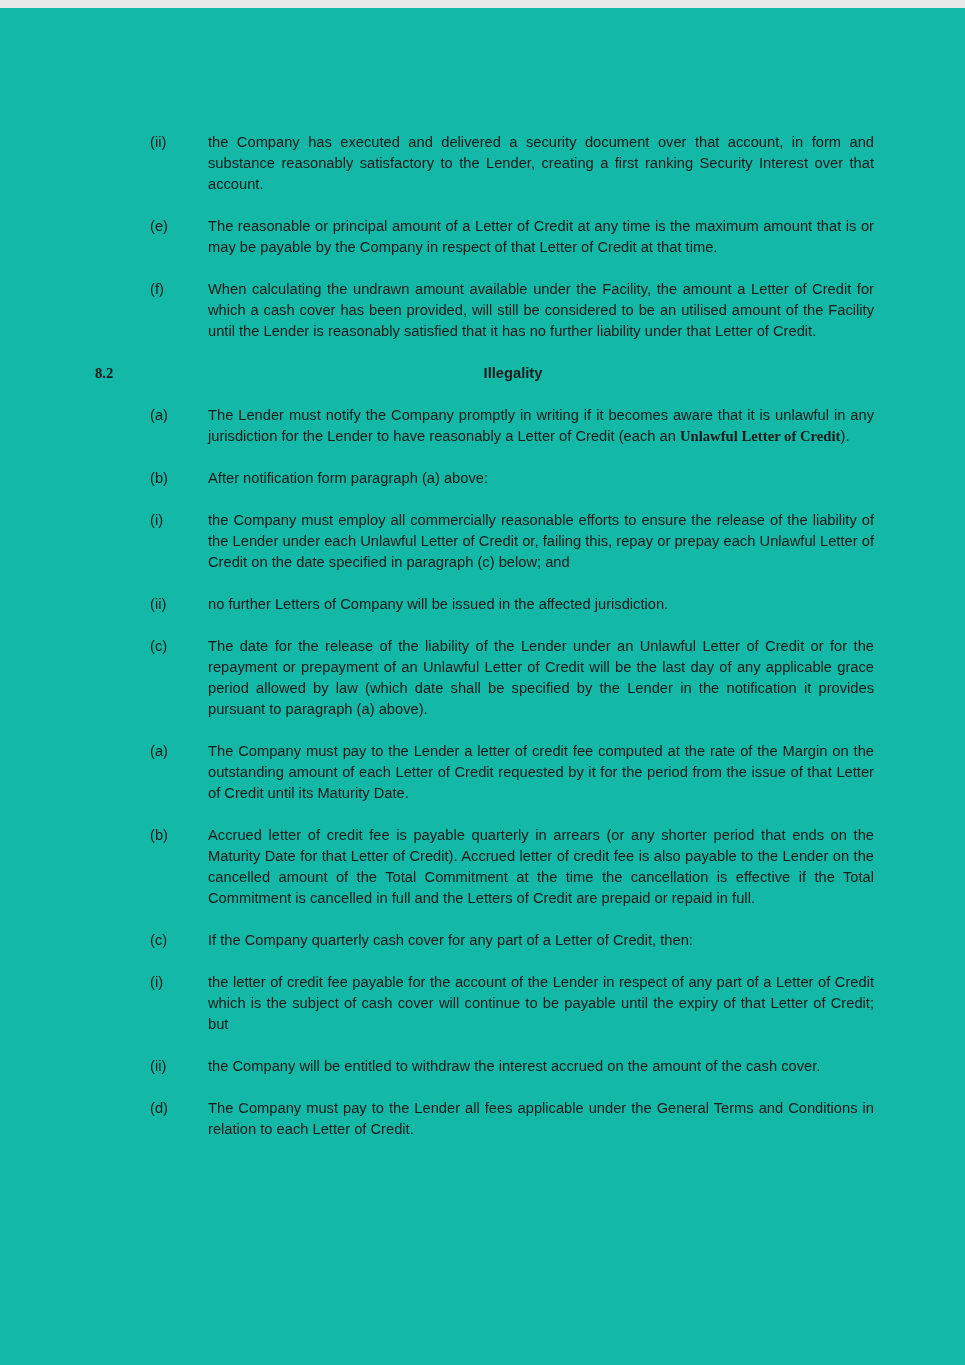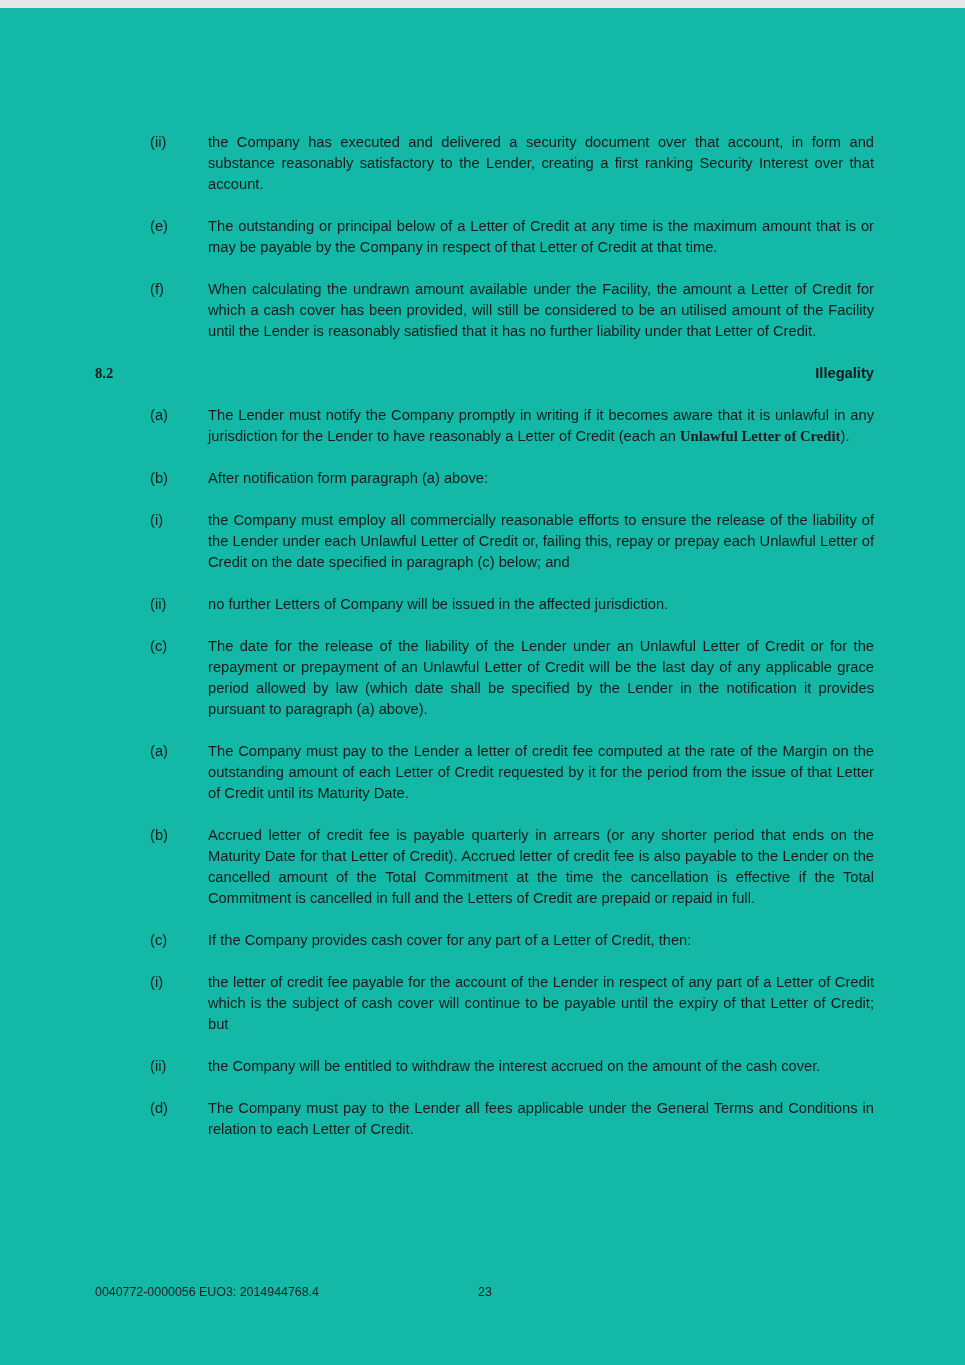--- a/index.html
+++ b/index.html
@@ -23,21 +23,21 @@
     font-size: 14.7px;
     line-height: 21px;
     color: #1a1a1a;
   }
 
   .row { display: flex; align-items: flex-start; }
   .row + .row { margin-top: 21px; }
 
   
   .row.section .label { width: 57px; flex: 0 0 57px; font-weight: bold; font-family: Liberation Serif, serif; }
-  .row.section .text  { font-weight: bold; text-align: right; flex: 1; }
+  .row.section .text  { font-weight: bold; text-align: center; flex: 1; }
 
   
   .row.sub { margin-left: 55px; }
   .row.sub .label { width: 58px; flex: 0 0 58px; }
   .row.sub .text  { flex: 1; text-align: justify; }
 
   .text span.bold { font-weight: bold; font-family: Liberation Serif, serif; }
 
   .footer {
     position: absolute;
@@ -66,21 +66,21 @@
 <body>
 
 <div class="page">
   <div class="doc-body">
       <div class="row sub">
     <div class="label">(ii)</div>
     <div class="text"><span>the Company has executed and delivered a security document over that account, in form and substance reasonably satisfactory to the Lender, creating a first ranking Security Interest over that account.</span></div>
   </div>
       <div class="row sub">
     <div class="label">(e)</div>
-    <div class="text"><span>The outstanding or principal below of a Letter of Credit at any time is the maximum amount that is or may be payable by the Company in respect of that Letter of Credit at that time.</span></div>
+    <div class="text"><span>The reasonable or principal amount of a Letter of Credit at any time is the maximum amount that is or may be payable by the Company in respect of that Letter of Credit at that time.</span></div>
   </div>
       <div class="row sub">
     <div class="label">(f)</div>
     <div class="text"><span>When calculating the undrawn amount available under the Facility, the amount a Letter of Credit for which a cash cover has been provided, will still be considered to be an utilised amount of the Facility until the Lender is reasonably satisfied that it has no further liability under that Letter of Credit.</span></div>
   </div>
       <div class="row section">
     <div class="label">8.2</div>
     <div class="text"><span>Illegality</span></div>
   </div>
       <div class="row sub">
@@ -106,35 +106,31 @@
       <div class="row sub">
     <div class="label">(a)</div>
     <div class="text"><span>The Company must pay to the Lender a letter of credit fee computed at the rate of the Margin on the outstanding amount of each Letter of Credit requested by it for the period from the issue of that Letter of Credit until its Maturity Date.</span></div>
   </div>
       <div class="row sub">
     <div class="label">(b)</div>
     <div class="text"><span>Accrued letter of credit fee is payable quarterly in arrears (or any shorter period that ends on the Maturity Date for that Letter of Credit). Accrued letter of credit fee is also payable to the Lender on the cancelled amount of the Total Commitment at the time the cancellation is effective if the Total Commitment is cancelled in full and the Letters of Credit are prepaid or repaid in full.</span></div>
   </div>
       <div class="row sub">
     <div class="label">(c)</div>
-    <div class="text"><span>If the Company provides cash cover for any part of a Letter of Credit, then:</span></div>
+    <div class="text"><span>If the Company quarterly cash cover for any part of a Letter of Credit, then:</span></div>
   </div>
       <div class="row sub">
     <div class="label">(i)</div>
     <div class="text"><span>the letter of credit fee payable for the account of the Lender in respect of any part of a Letter of Credit which is the subject of cash cover will continue to be payable until the expiry of that Letter of Credit; but</span></div>
   </div>
       <div class="row sub">
     <div class="label">(ii)</div>
     <div class="text"><span>the Company will be entitled to withdraw the interest accrued on the amount of the cash cover.</span></div>
   </div>
       <div class="row sub">
     <div class="label">(d)</div>
     <div class="text"><span>The Company must pay to the Lender all fees applicable under the General Terms and Conditions in relation to each Letter of Credit.</span></div>
   </div>
     </div>
 
-  <div class="footer">
-    <span>0040772-0000056 EUO3: 2014944768.4</span>
-    <span class="pagenum">23</span>
-  </div>
 
   <div class="accent-bar" style="background: rgb(62, 111, 224);"></div>
 </div>
 
 </body></html>

